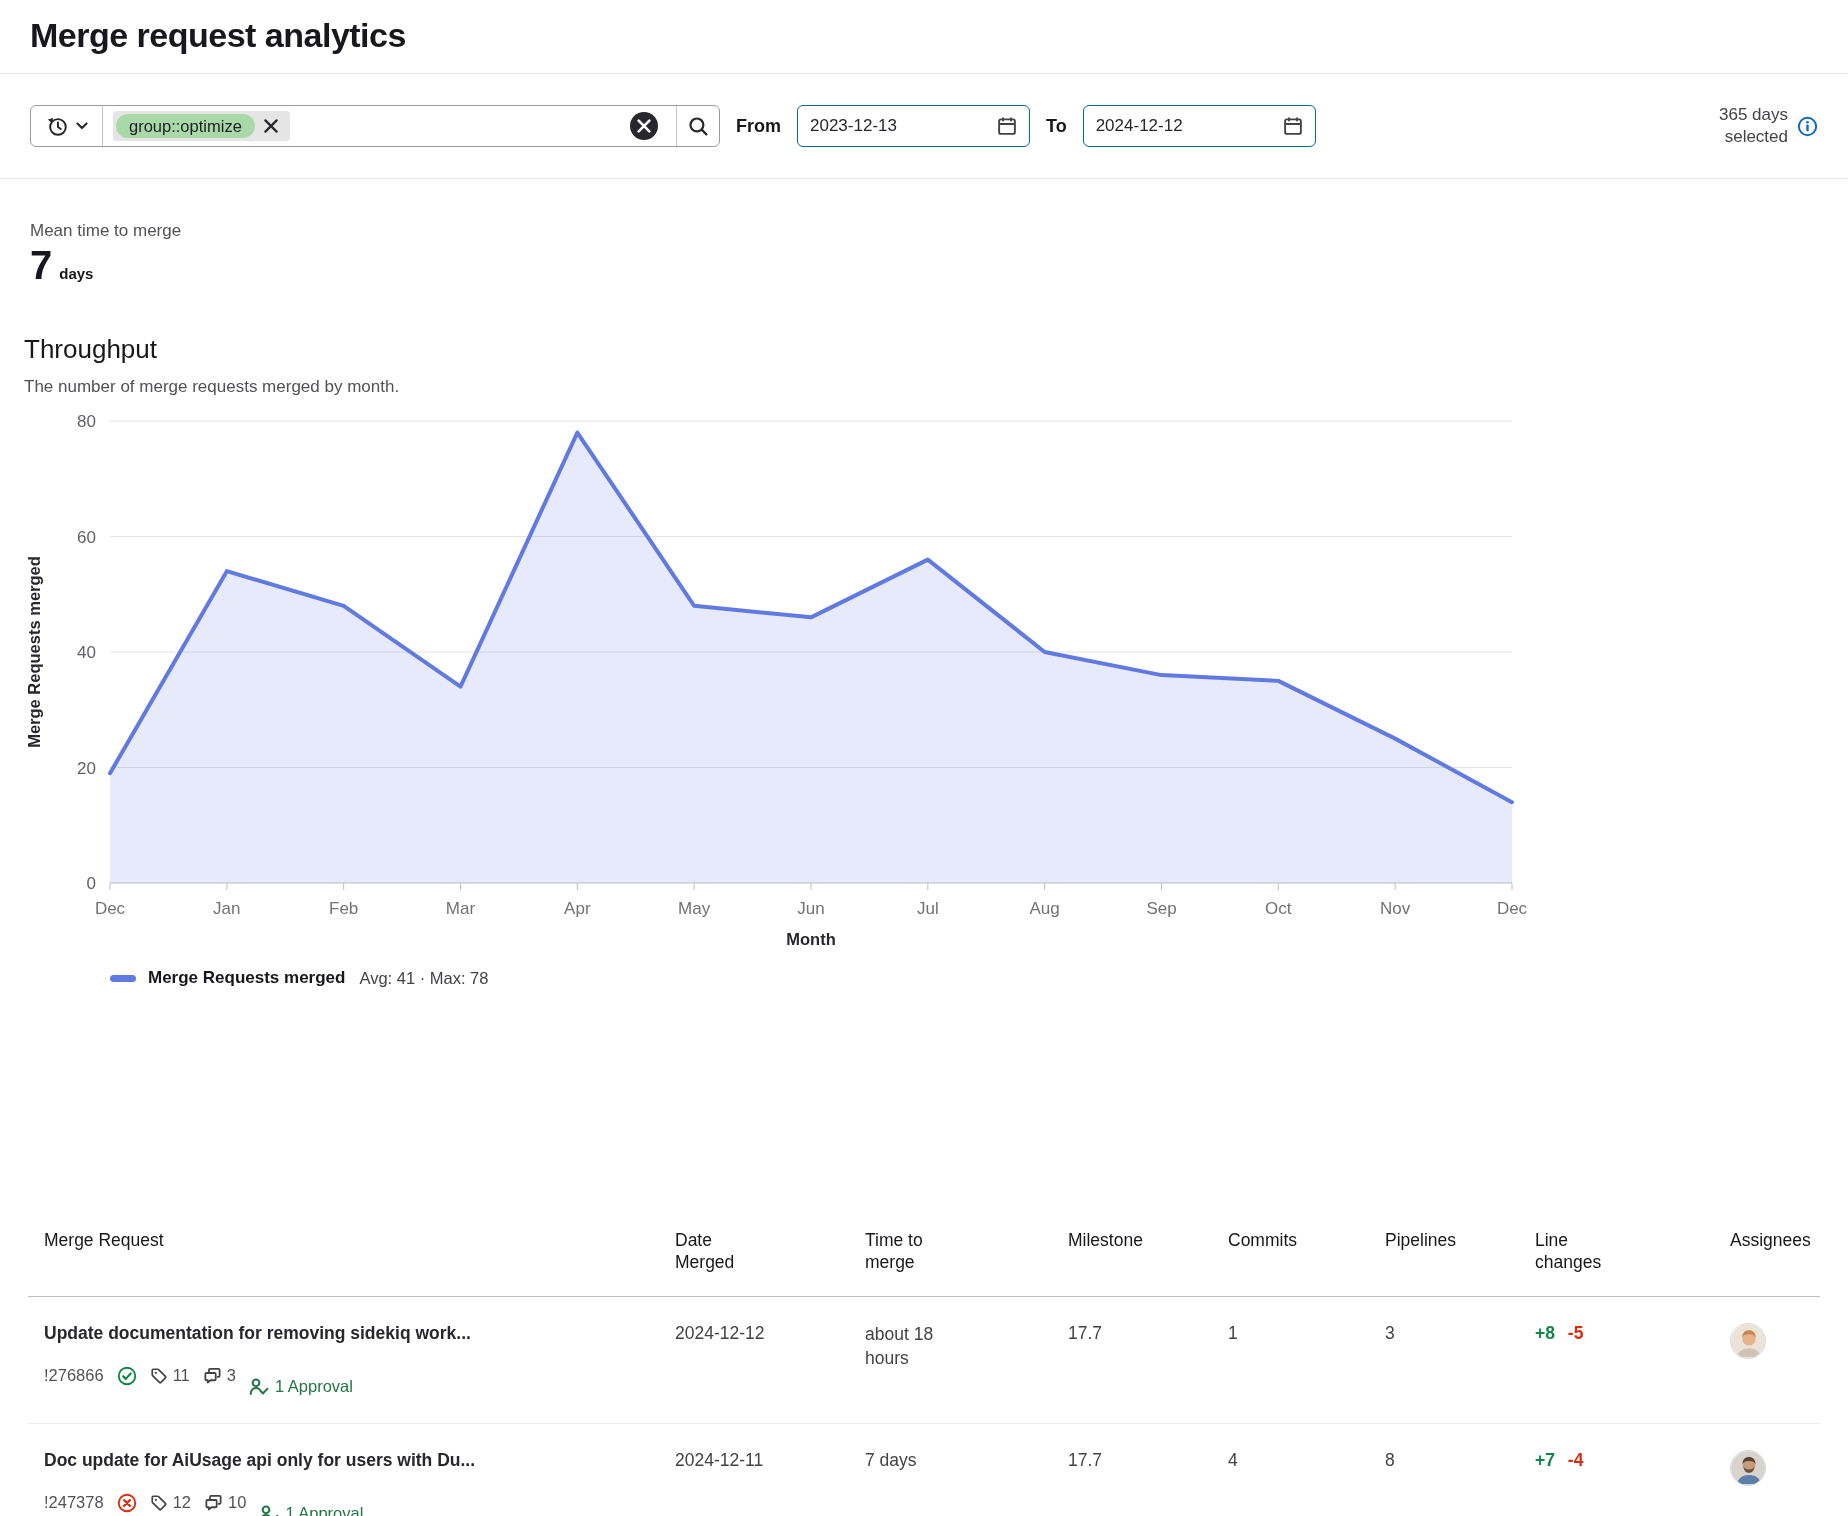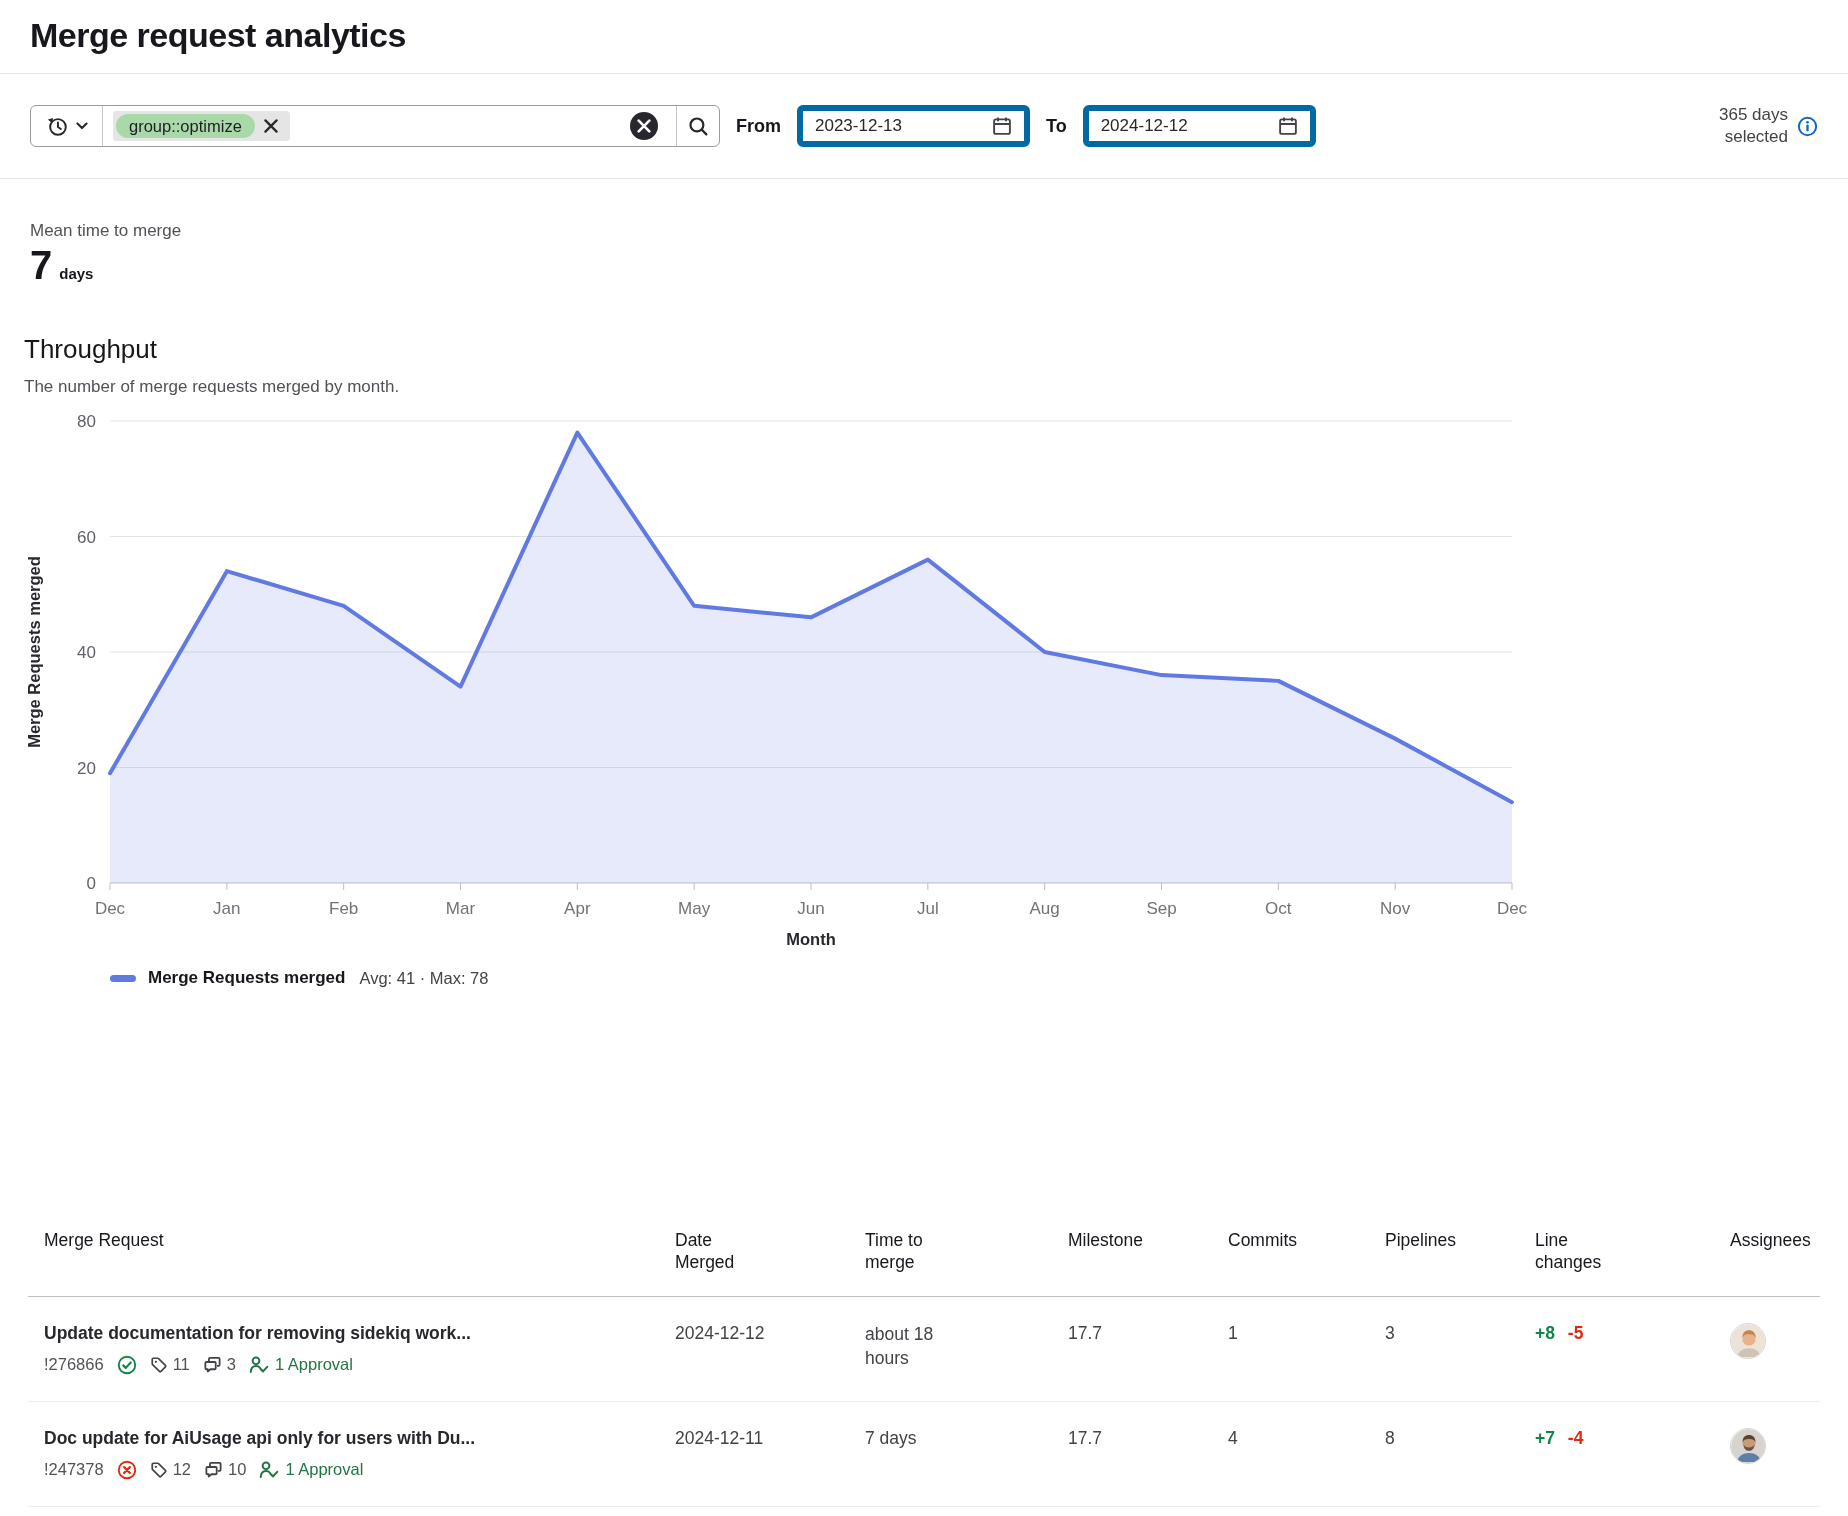--- a/index.html
+++ b/index.html
@@ -20,21 +20,21 @@
   .token { display:flex; align-items:center; height:30px; background:#e5e5e5; border-radius:4px; padding:3px; }
   .token-label { display:flex; align-items:center; height:24px; background:#a9d9a9; color:#1f1e24;
     border-radius:12px; padding:0 13px; font-size:16.5px; }
   .token-close { display:flex; align-items:center; padding:0 9px; cursor:pointer; }
   .clear-btn { margin-left:auto; align-self:center; width:28px; height:28px; border-radius:50%;
     background:#28272d; display:flex; align-items:center; justify-content:center; cursor:pointer; margin-right:8px; }
   .v-divider { width:1px; background:#c6c6ca; }
   .seg-search { width:42px; display:flex; align-items:center; justify-content:center; cursor:pointer;
     border-radius:0 6px 6px 0; }
   .date-label { font-size:18px; font-weight:700; color:#18171d; margin:0 16px; }
-  .date-input { display:flex; align-items:center; width:233px; height:42px; border:6px solid #0369a1;
+  .date-input { display:flex; align-items:center; width:233px; height:42px; border:1px solid #0369a1;
     border-radius:6px; padding:0 12px; font-size:17px; color:#28272d; cursor:text; }
   .date-input .val { flex:1; }
   .days-wrap { margin-left:auto; display:flex; align-items:center; gap:9px; }
   .days-text { width:96px; text-align:right; font-size:17px; color:#434248; line-height:1.3; }
 
   
   .metric { padding:42px 30px 0 30px; }
   .metric-label { font-size:17px; color:#535158; }
   .metric-value-row { display:flex; align-items:baseline; gap:7px; margin-top:2px; }
   .metric-value { font-size:40px; font-weight:700; color:#18171d; }
@@ -59,21 +59,21 @@
   .t-head { border-bottom:1px solid #bfbfc3; }
   .t-head > div { padding:14px 8px 22px 0; font-size:17.5px; font-weight:400; color:#18171d; line-height:1.25; }
   .t-head > div:first-child { padding-left:16px; }
   .wrap-narrow { display:inline-block; max-width:80px; }
   .t-body-row { border-bottom:1px solid #ececef; }
   .t-body-row > div { padding:26px 8px 26px 0; font-size:17.5px; color:#434248; }
   .t-body-row > div:first-child { padding-left:16px; }
   .mr-title { font-size:17.5px; font-weight:700; color:#28272d; cursor:pointer; }
   .mr-meta { display:flex; align-items:center; gap:13px; margin-top:11px; font-size:16.5px; color:#535158; }
   .meta-item { display:flex; align-items:center; gap:5px; }
-  .approval { color:#217645; display:flex; align-items:center; gap:6px; }
+  .approval { color:#217645; display:flex; align-items:center; gap:6px;margin-top:22px; }
   .plus { color:#108548; font-weight:700; }
   .minus { color:#dd2b0e; font-weight:700; margin-left:8px; }
   .avatar { width:36px; height:36px; border-radius:50%; overflow:hidden; border:1px solid #d6d6da; cursor:pointer; }
   .time-cell { max-width:110px; line-height:1.35; }
 
   .icon { display:inline-flex; align-items:center; justify-content:center; }
 </style>
 </head>
 <body>
 

